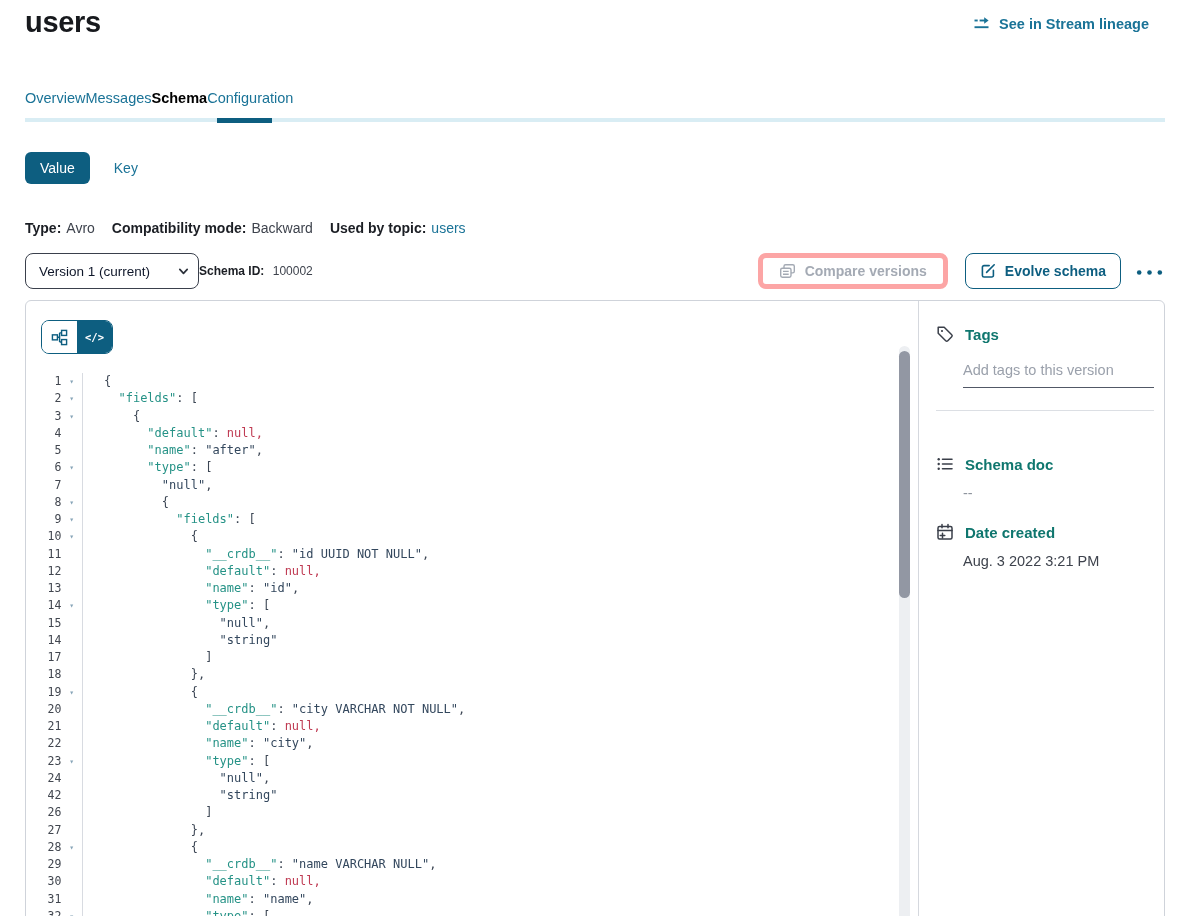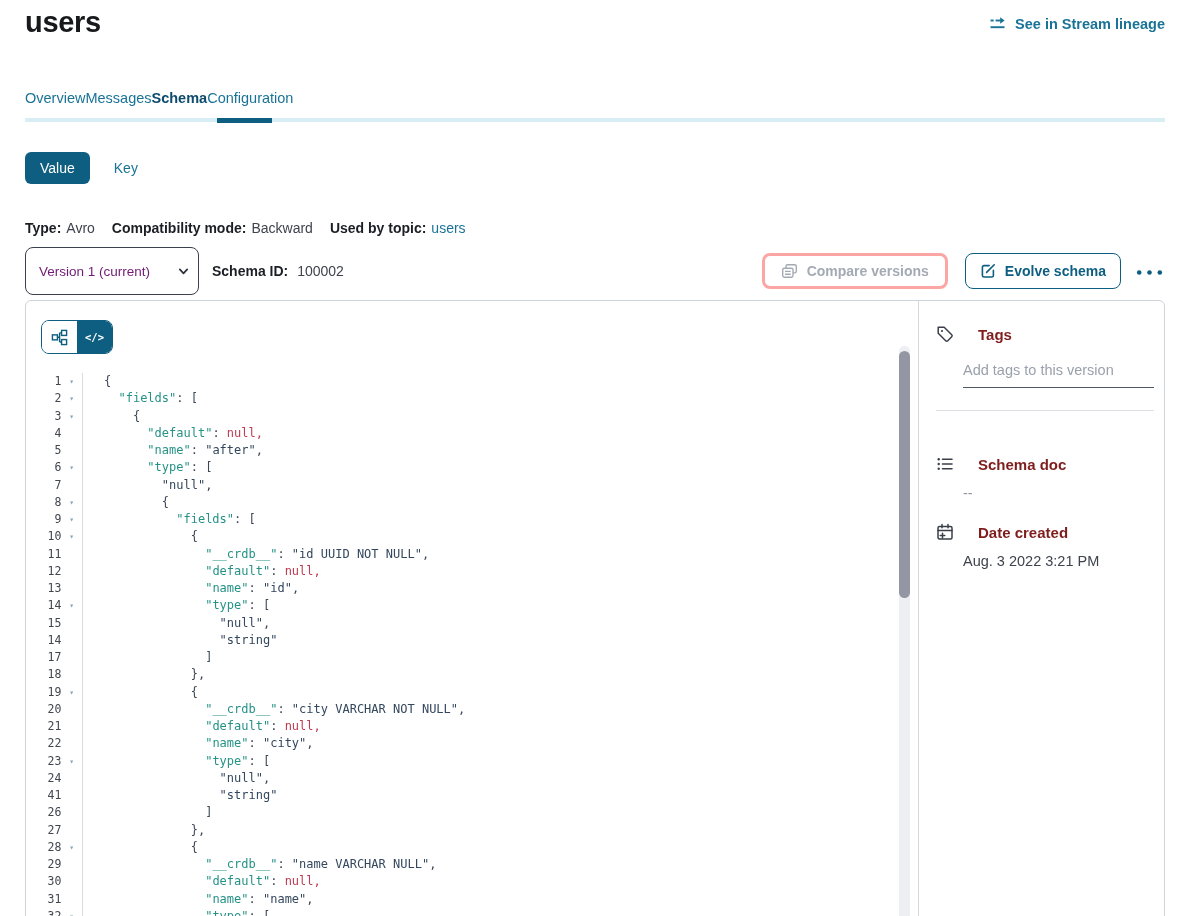--- a/index.html
+++ b/index.html
@@ -3,27 +3,27 @@
 <meta charset="utf-8">
 <style>
   * { margin:0; padding:0; box-sizing:border-box; }
   html,body { width:1189px; height:916px; overflow:hidden; background:#ffffff;
     font-family:"Liberation Sans", sans-serif; }
   .page { position:relative; width:1189px; height:916px; overflow:hidden; }
 
   
   .page-title { position:absolute; left:25px; top:6px; font-size:29px; font-weight:700;
     color:#17191d; letter-spacing:-0.3px; }
-  .lineage-link { position:absolute; right:24px; top:15px; display:flex; align-items:center;
+  .lineage-link { position:absolute; right:40px; top:15px; display:flex; align-items:center;
     gap:7px; color:#1a7397; font-size:14.5px; font-weight:600; cursor:pointer; }
 
   
   .tabs { position:absolute; left:25px; top:90px; display:flex; }
   .tab { font-size:14.5px; font-weight:500; color:#1a7397; cursor:pointer; }
-  .tab.active { color:#0c4a6e; font-weight:600; }
+  .tab.active { color:#000000; font-weight:600; }
   .tab-track { position:absolute; left:25px; right:24px; top:118px; height:4px;
     background:#d9edf4; }
   .tab-indicator { position:absolute; left:217px; top:118px; width:55px; height:5px;
     background:#0d5e80; z-index:2; }
 
   
   .seg { position:absolute; left:25px; top:152px; display:flex; align-items:center; gap:24px; }
   .value-btn { background:#0d5e80; color:#ffffff; border:none; border-radius:6px;
     padding:8px 15px; font-size:14px; font-family:inherit; cursor:pointer; }
   .key-btn { color:#1a7397; font-size:14px; font-weight:500; background:none; border:none;
@@ -32,29 +32,29 @@
   
   .meta { position:absolute; left:25px; top:220px; display:flex; gap:17px; font-size:14px;
     color:#3e434d; align-items:baseline; }
   .meta b { color:#1b1e24; font-weight:700; margin-right:5px; }
   .meta .link { color:#1a7397; cursor:pointer; }
   .meta-item { display:flex; align-items:baseline; }
 
   
   .vrow { position:absolute; left:25px; top:253px; width:1140px; height:36px;
     display:flex; align-items:center; }
-  .version-select { width:174px; height:48px; border:1px solid #3a404c; border-radius:8px;
+  .version-select { width:174px; height:36px; border:1px solid #3a404c; border-radius:8px;
     background:#fff; display:flex; align-items:center; justify-content:space-between;
-    padding:0 8px 0 13px; font-size:13.5px; color:#701a75; cursor:pointer; }
-  .schema-id { margin-left:13px; font-size:14px; color:#3e434d; }
+    padding:0 8px 0 13px; font-size:13.5px; color:#0f172a; cursor:pointer; }
+  .schema-id { font-size:12px; color:#3e434d; }
   .schema-id b { color:#1b1e24; margin-right:5px; }
   .vspacer { flex:1; }
   .btn { height:36px; border-radius:8px; background:#fff; display:flex; align-items:center;
     gap:9px; font-size:14px; font-weight:600; font-family:inherit; cursor:pointer; }
-  .btn-compare { border:3px solid #fca5a5; color:#a4aab4; padding:8px 16px; margin-right:17px; }
+  .btn-compare { border:5px solid #fca5a5; color:#a4aab4; padding:8px 16px; margin-right:17px; }
   .btn-evolve { border:1.5px solid #0d5e80; color:#0d5e80; padding:0 14px; }
   .more-btn { margin-left:13px; background:none; border:none; padding:4px 2px; cursor:pointer; }
 
   
   .card { position:absolute; left:25px; top:300px; width:1140px; height:660px;
     border:1px solid #cfd3da; border-radius:6px; display:flex; overflow:hidden;
     background:#fff; }
   .code-pane { position:relative; width:892px; flex:none; }
 
   .view-toggle { position:absolute; left:15px; top:19px; display:flex; height:34px;
@@ -77,22 +77,22 @@
   .tk-k { color:#259286; } .tk-s { color:#33475d; } .tk-n { color:#bf3a52; }
   .tk-p { color:#3c4654; }
 
   .sb-track { position:absolute; top:45px; bottom:0; right:8px; width:11px;
     background:#edeff2; border-radius:6px; }
   .sb-thumb { position:absolute; top:5px; left:0; width:11px; height:247px;
     background:#9297a3; border-radius:6px; cursor:grab; }
 
   
   .sidebar { flex:1; border-left:1px solid #d5d8de; padding:24px 16px 0 17px; }
-  .sb-header { display:flex; align-items:center; gap:24px; font-size:15px; font-weight:700;
-    color:#7f1d1d; }
+  .sb-header { display:flex; align-items:center; gap:11px; font-size:15px; font-weight:700;
+    color:#0f766e; }
   .tags-input-wrap { margin:18px 0 0 27px; }
   .tags-input { width:191px; border:none; border-bottom:1px solid #515866; outline:none;
     font-size:14.5px; font-family:inherit; color:#be185d; padding:0 0 9px 0; background:transparent; }
   .tags-input::placeholder { color:#9aa0ab; }
   .sb-divider { margin-top:22px; border-top:1px solid #dcdfe4; }
   .sec-doc { margin-top:44px; }
   .sb-value { margin:12px 0 0 27px; font-size:14.5px; color:#3e434d; }
   .sb-value.dim { color:#8f959e; }
   .sec-date { margin-top:22px; }
   .icon { flex:none; display:inline-flex; }
@@ -371,21 +371,21 @@
           </div>
           <div class="code-row">
             <span class="gutter">
               <span class="ln">24</span>
               <span class="fold"></span>
             </span>
             <span class="codetext">                <span class="tk-s">"null"</span><span class="tk-p">,</span></span>
           </div>
           <div class="code-row">
             <span class="gutter">
-              <span class="ln">41</span>
+              <span class="ln">42</span>
               <span class="fold"></span>
             </span>
             <span class="codetext">                <span class="tk-s">"string"</span></span>
           </div>
           <div class="code-row">
             <span class="gutter">
               <span class="ln">26</span>
               <span class="fold"></span>
             </span>
             <span class="codetext">              <span class="tk-p">]</span></span>

